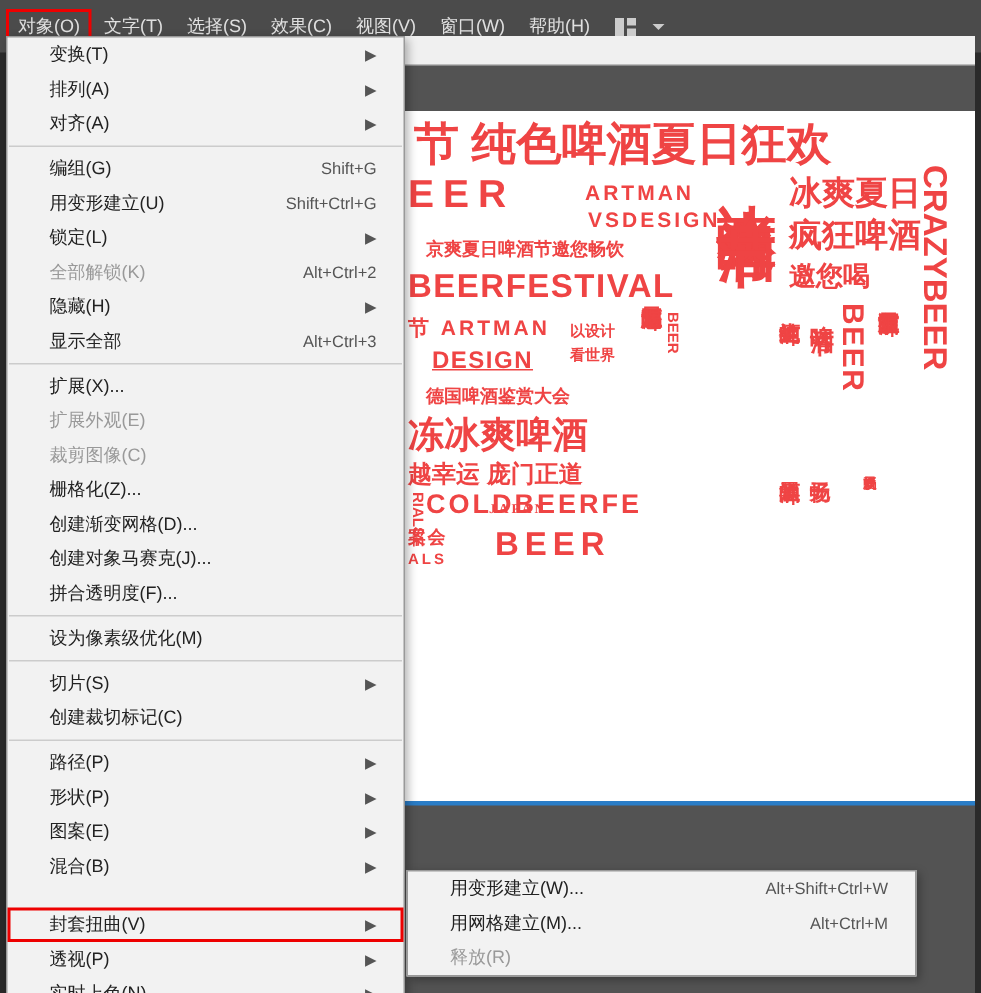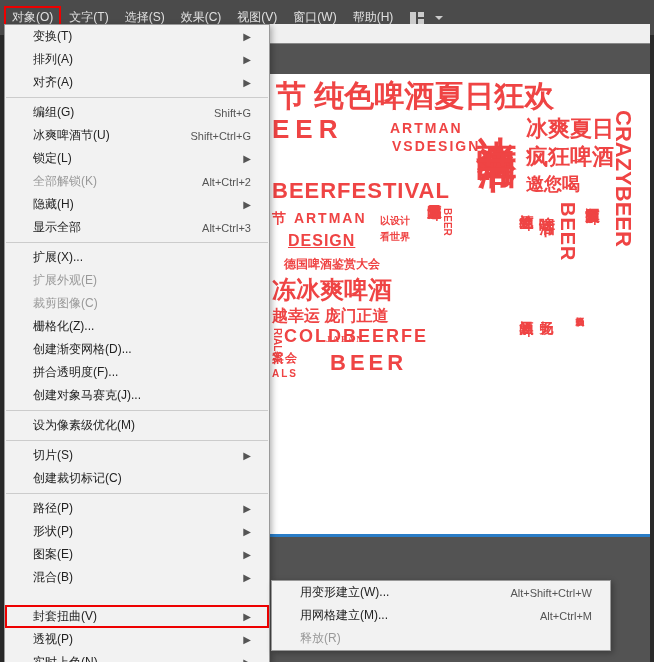--- a/index.html
+++ b/index.html
@@ -97,21 +97,21 @@
     <div class="menu-item">
       <span>对齐(A)</span>
       <span class="menu-arrow">▶</span>
     </div>
     <div class="menu-sep"></div>
     <div class="menu-item">
       <span>编组(G)</span>
       <span class="shortcut">Shift+G</span>
     </div>
     <div class="menu-item">
-      <span>冰爽啤酒节(U)</span>
+      <span>用变形建立(U)</span>
       <span class="shortcut">Shift+Ctrl+G</span>
     </div>
     <div class="menu-item">
       <span>锁定(L)</span>
       <span class="menu-arrow">▶</span>
     </div>
     <div class="menu-item disabled">
       <span>全部解锁(K)</span>
       <span class="shortcut">Alt+Ctrl+2</span>
     </div>
@@ -133,24 +133,24 @@
     <div class="menu-item disabled">
       <span>裁剪图像(C)</span>
     </div>
     <div class="menu-item">
       <span>栅格化(Z)...</span>
     </div>
     <div class="menu-item">
       <span>创建渐变网格(D)...</span>
     </div>
     <div class="menu-item">
+      <span>创建对象马赛克(J)...</span>
+    </div>
+    <div class="menu-item">
       <span>拼合透明度(F)...</span>
-    </div>
-    <div class="menu-item">
-      <span>创建对象马赛克(J)...</span>
     </div>
     <div class="menu-sep"></div>
     <div class="menu-item">
       <span>设为像素级优化(M)</span>
     </div>
     <div class="menu-sep"></div>
     <div class="menu-item">
       <span>切片(S)</span>
       <span class="menu-arrow">▶</span>
     </div>
@@ -208,20 +208,21 @@
 <div class="canvas-area">
   <div class="canvas-rulers-h"></div>
   <div class="artboard">
     <div class="bg-text">
       <span class="t1">节 纯色啤酒夏日狂欢</span>
       <span class="t2">EER</span>
       <span class="t3">ARTMAN</span>
       <span class="t4">VSDESIGN</span>
       <span class="t4b">冰爽夏日</span>
       <span class="t4c">疯狂啤酒</span>
+      <span class="t5">京爽夏日啤酒节邀您畅饮</span>
       <span class="t5b">邀您喝</span>
       <span class="t6">BEERFESTIVAL</span>
       <span class="t7">节 ARTMAN</span>
       <span class="t8">DESIGN</span>
       <span class="t8b">以设计</span>
       <span class="t8c">看世界</span>
       <span class="t9">德国啤酒鉴赏大会</span>
       <span class="t10">冻冰爽啤酒</span>
       <span class="t11">越幸运 庞门正道</span>
       <span class="t12a">RIALSE</span>

